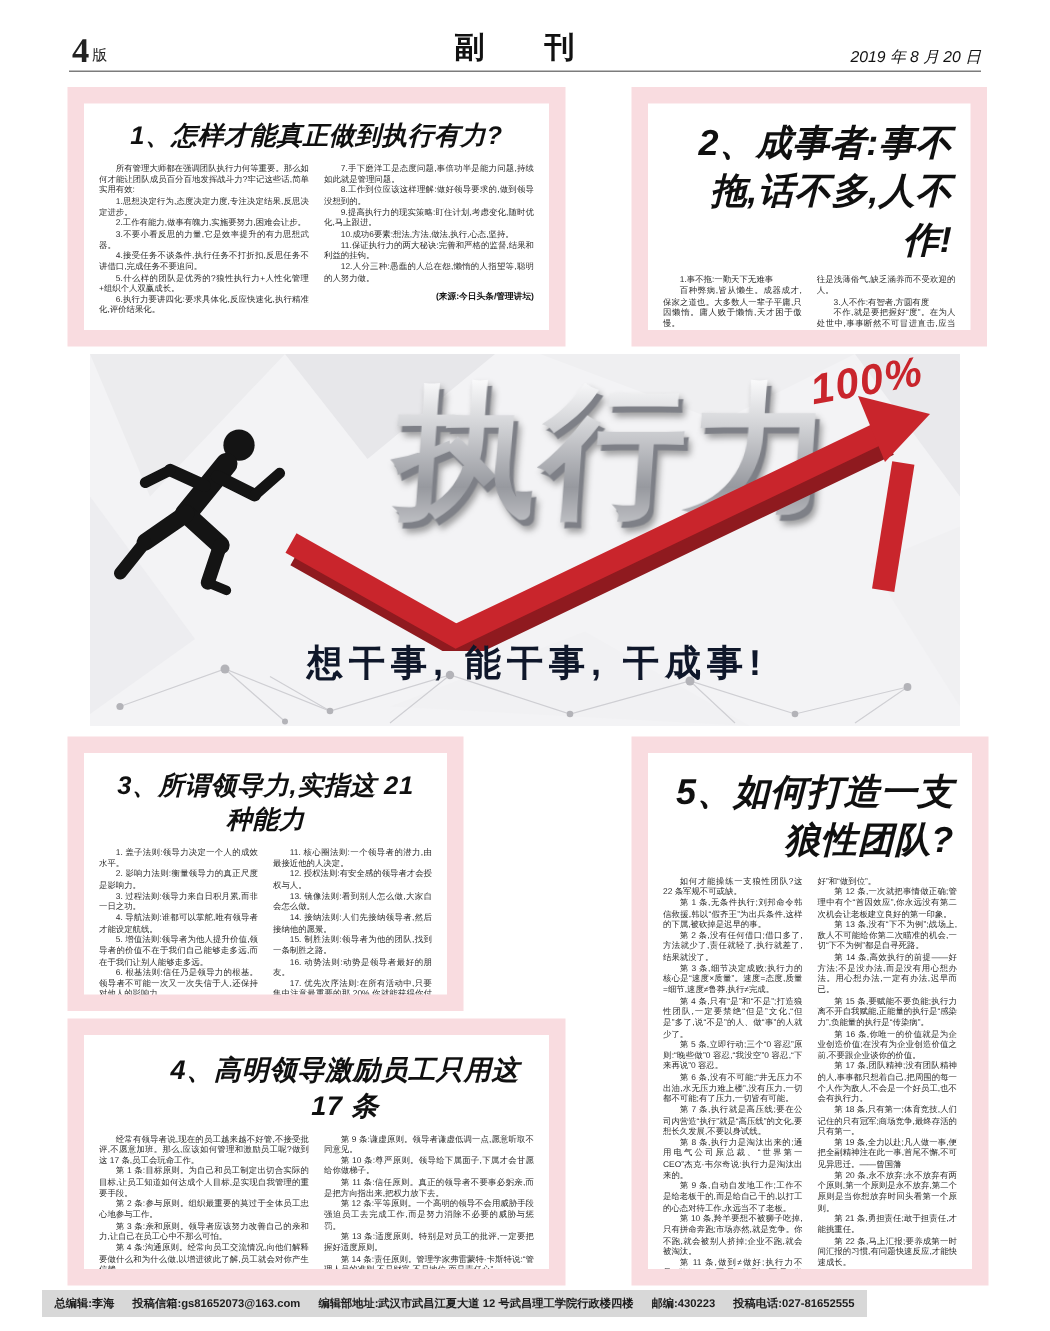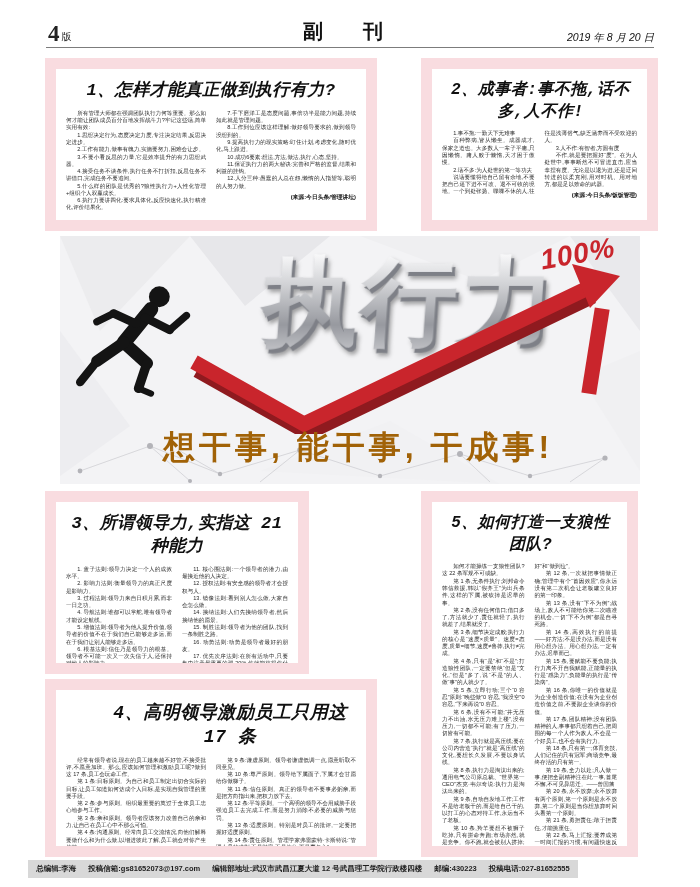--- a/index.html
+++ b/index.html
@@ -11,49 +11,49 @@
   .ed-num{font-family:"Liberation Serif",serif;font-weight:bold;font-size:23px;line-height:1;}
   .ed-label{font-size:10px;margin-left:2px;padding-bottom:1px;}
   .masthead{position:absolute;left:0;right:0;top:18px;text-align:center;
             font-family:Liberation Mono, monospace;font-weight:bold;font-size:20px;letter-spacing:14px;color:#111;}
   .hdr-date{position:absolute;right:46px;top:31px;font-size:10.5px;color:#111;font-style:italic;}
   .hdr-rule{position:absolute;left:46px;right:46px;top:47px;border-top:1.2px solid #7c7c7c;}
 
   
   .art{position:absolute;background:#f9dce0;}
   .art .inner{position:absolute;inset:11px;background:#ffffff;padding:3px 10px 6px;overflow:hidden;}
-  .title{font-family:Liberation Mono, monospace;font-weight:bold;font-style:italic;color:#101010;
+  .title{font-family:Liberation Sans, sans-serif;font-weight:bold;font-style:italic;color:#101010;
          text-align:center;font-size:17px;letter-spacing:0.5px;margin:8px 2px 7px;line-height:1.35;}
-  .title.tl{text-align:center;font-size:16px;margin-left:4px;}
+  .title.tl{text-align:right;font-size:24px;margin-left:4px;}
   .title.big{font-size:18px;margin-left:40px;}
   .cols{column-count:2;column-gap:10px;}
   .bp{margin:0;text-indent:2em;text-align:justify;font-size:5.6px;line-height:1.3;color:#2b2b2b;}
   .source{margin:3px 0 0;text-indent:0;text-align:right;font-weight:bold;font-size:5.8px;color:#111;}
 
   #a1{left:45px;top:58px;width:332px;height:173px;}
   #a2{left:421px;top:58px;width:237px;height:173px;}
   #a3{left:45px;top:491px;width:264px;height:183px;}
   #a4{left:45px;top:679px;width:332px;height:178px;}
-  #a5{left:421px;top:491px;width:217px;height:366px;}
+  #a5{left:421px;top:491px;width:238px;height:366px;}
 
   
   .banner{position:absolute;left:60px;top:236px;width:580px;height:248px;background:#f3f3f5;overflow:hidden;}
   .banner-bg{position:absolute;left:0;top:0;width:100%;height:100%;}
   .runner{position:absolute;left:16px;top:42px;width:125px;height:125px;}
   .headline{position:absolute;left:138px;top:16px;width:424px;text-align:center;
             font-family:"Liberation Sans",sans-serif;font-weight:bold;font-size:96px;line-height:1.05;
             letter-spacing:2px;transform:skewX(-4deg);
             background:linear-gradient(180deg,#fbfbfc 0%,#d4d5d8 30%,#97999f 72%,#c4c5c9 100%);
             -webkit-background-clip:text;background-clip:text;color:transparent;
             filter:drop-shadow(3px 4px 0 #7e8087) drop-shadow(2px 3px 2px rgba(0,0,0,.35));}
   .arrow-svg{position:absolute;left:120px;top:26px;width:446px;height:172px;}
   .percent{position:absolute;left:480px;top:2px;font-size:28px;font-weight:bold;font-style:italic;
            color:#c9252c;transform:rotate(-10deg);letter-spacing:1px;}
   .tagline{position:absolute;left:0;right:0;top:190px;text-align:center;font-weight:bold;
-           font-size:32px;letter-spacing:4px;color:#a16207;padding-left:16px;}
+           font-size:24px;letter-spacing:4px;color:#0f172a;padding-left:16px;}
 
   
   .footer{position:absolute;left:28px;top:860px;width:550px;height:18px;background:#d8d8d8;
           display:flex;align-items:center;justify-content:center;gap:12px;}
   .footer span{font-size:7.5px;font-weight:bold;color:#1d1d1d;white-space:nowrap;}
 </style>
 </head>
 <body>
 
 <div id="page">
@@ -248,16 +248,16 @@
             <p class="bp">第 20 条,永不放弃;永不放弃有两个原则,第一个原则是永不放弃,第二个原则是当你想放弃时回头看第一个原则。</p>
             <p class="bp">第 21 条,勇担责任;敢于担责任,才能挑重任。</p>
             <p class="bp">第 22 条,马上汇报;要养成第一时间汇报的习惯,有问题快速反应,才能快速成长。</p>
           </div>
         <p class="source">(来源:今日头条/企业经营管理之道)</p>
       </div>
     </div>
   </section>
 
   <div class="footer">
-    <div style="display:contents"><span>总编辑:李海</span><span>投稿信箱:gs81652073@197.com</span><span>编辑部地址:武汉市武昌江夏大道 12 号武昌理工学院行政楼四楼</span><span>邮编:430223</span><span>投稿电话:027-81652555</span></div>
+    <div style="display:contents"><span>总编辑:李海</span><span>投稿信箱:gs81652073@163.com</span><span>编辑部地址:武汉市武昌江夏大道 12 号武昌理工学院行政楼四楼</span><span>邮编:430223</span><span>投稿电话:027-81652555</span></div>
   </div>
 
 </div>
 
 </body></html>

